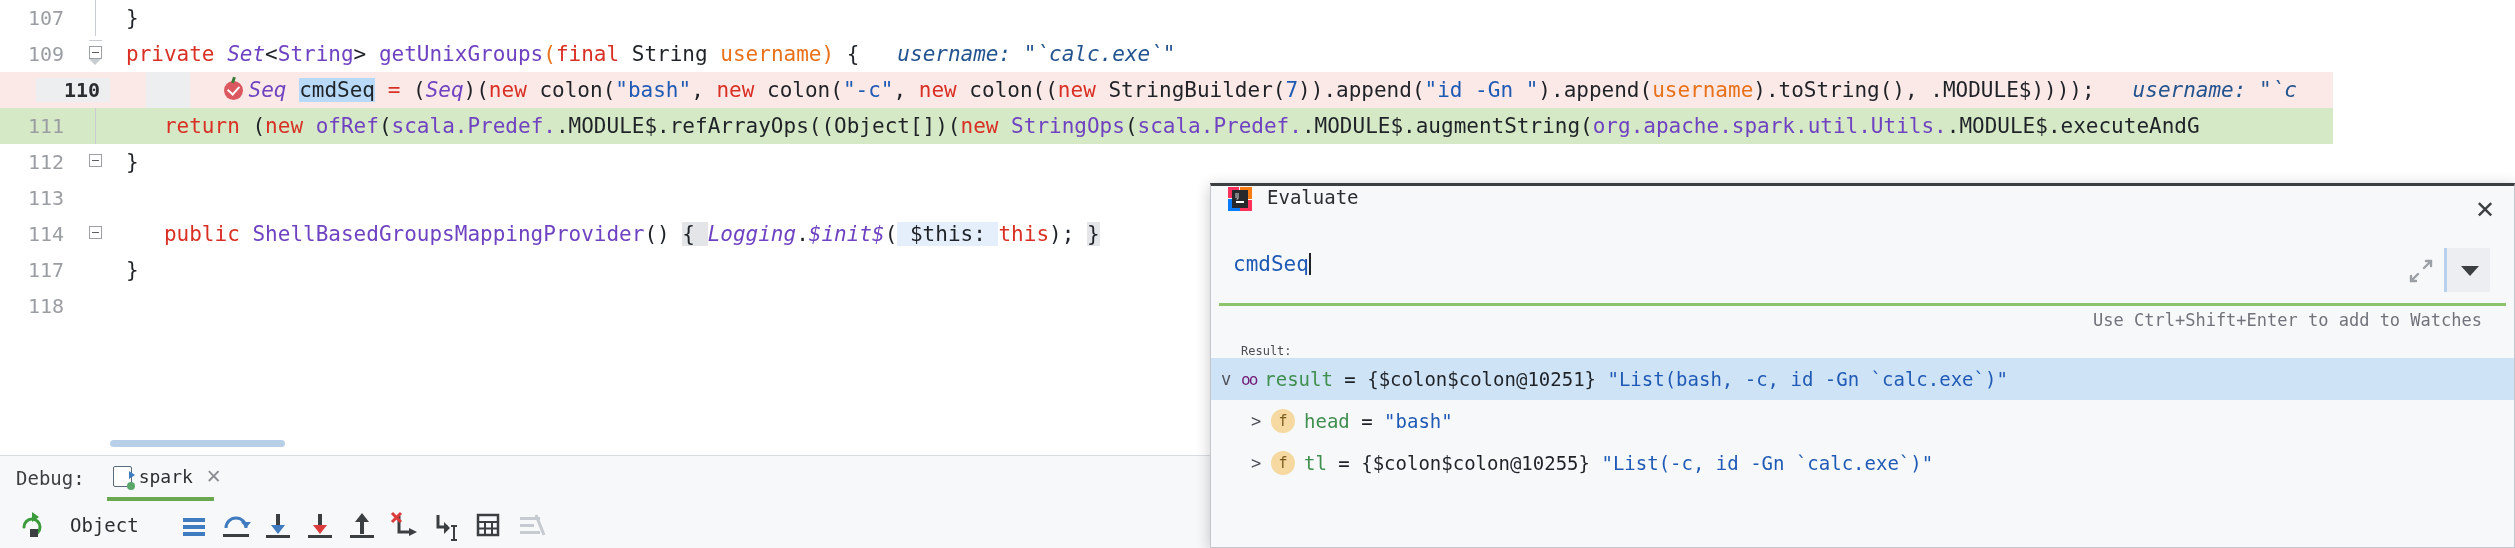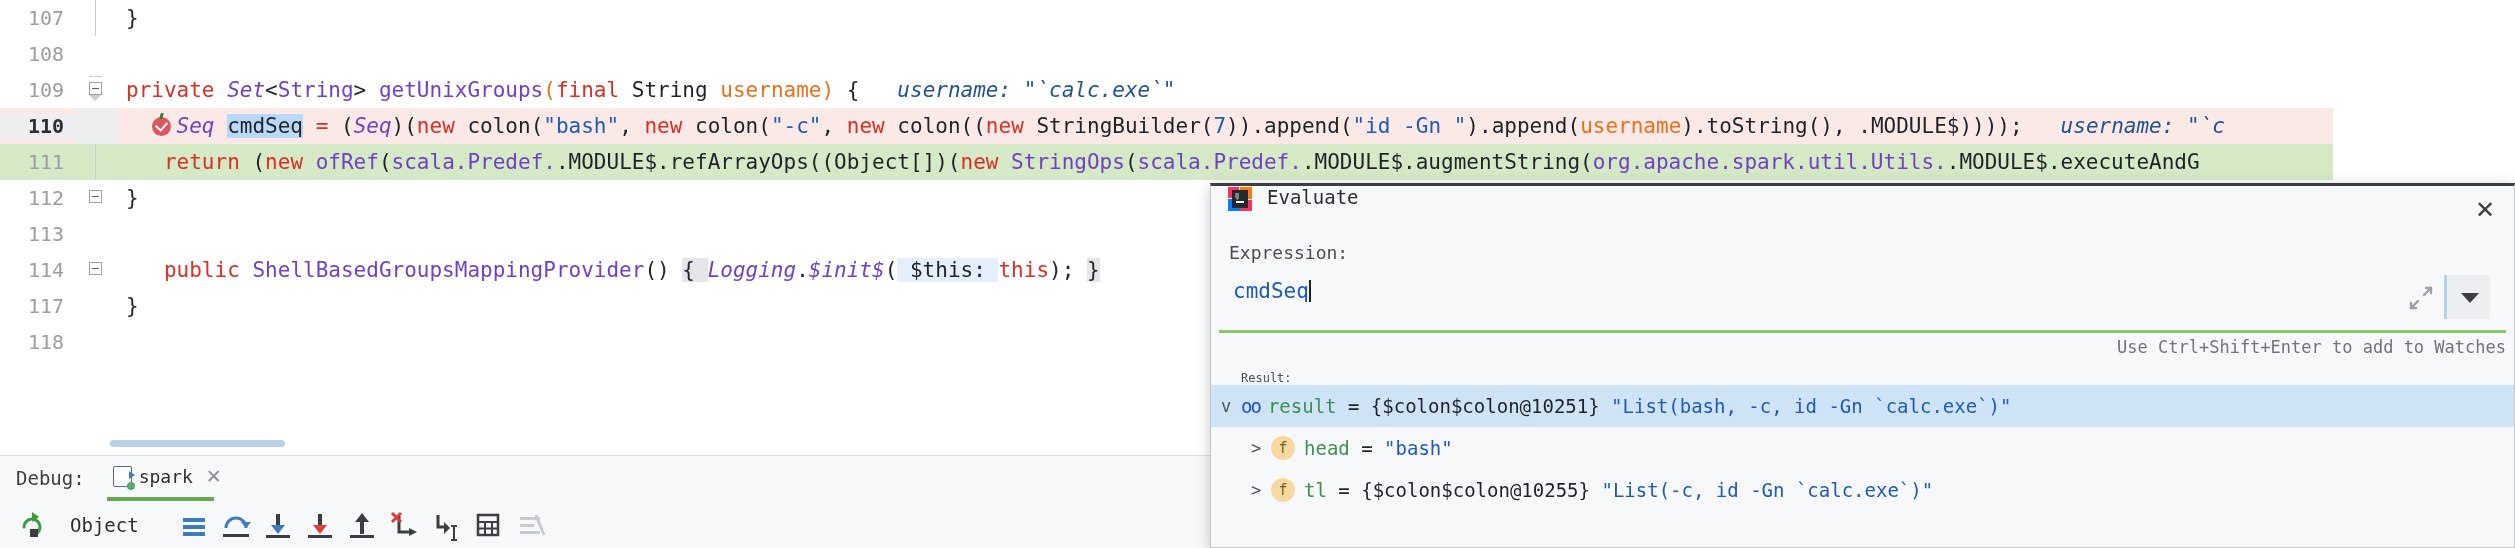--- a/index.html
+++ b/index.html
@@ -36,21 +36,21 @@
     font-family: "DejaVu Sans Mono", monospace;
     font-size: 20px;
     user-select: none;
   }
   .ln-gutter.cur { color:#2b2d30; font-weight: bold; }
   .fold-col { width: 44px; min-width:44px; position: relative; height: 36px; }
   .code-text { padding-left: 8px; white-space: pre; }
 
   .row-current  { background:#fbe9e7; }
   .row-exec     { background:#d6e9c6; }
-  .row-gutter-cur { background:#eceef0; }
+  .row-gutter-cur { background:#eceef0;margin-left:36px; }
 
   
   .kw      { color:#d93025; }          
   .type    { color:#6f42c1; }          
   .ital    { font-style: italic; }
   .plain   { color:#1f2328; }
   .str     { color:#1f5ab5; }          
   .num     { color:#1f5ab5; }
   .param   { color:#e8711a; }          
   .hint    { color:#24548f; font-style: italic; }
@@ -204,39 +204,39 @@
   .dropdown-btn {
     position:absolute; right:24px; top:4px; width:46px; height:44px;
     background:#eceef2; border-left:3px solid #b8d2ee;
   }
   .dropdown-btn:after {
     content:""; position:absolute; left:14px; top:18px; width:0;height:0;
     border-left:9px solid transparent; border-right:9px solid transparent;
     border-top:10px solid #3c3f41;
   }
   .watches-hint {
-    text-align:right; padding-right:8px; margin-top:4px;
+    text-align:right; padding-right:32px; margin-top:4px;
     font-family:"DejaVu Sans Mono", monospace; font-size:17px; color:#70737a;
   }
   .result-label {
     margin-left:30px; margin-top:14px;
     font-family:"DejaVu Sans Mono", monospace; font-size:12px; color:#4a4d51;
   }
   .res-row {
     height:42px; display:flex; align-items:center;
     font-family:"DejaVu Sans Mono", monospace; font-size:19px;
     white-space:pre;
   }
   .res-row.selected { background:#cfe3f7; }
   .res-chevron {
     width:30px; text-align:center; color:#50535a; font-size:17px; flex:0 0 auto;
   }
   .res-indent { width:30px; flex:0 0 auto; }
   .oo-icon {
-    color:#1d4ed8; font-family:"DejaVu Sans Mono", monospace; font-size:19px;
+    color:#701a75; font-family:"DejaVu Sans Mono", monospace; font-size:16px;
     margin-right:8px; letter-spacing:-2px;
   }
   .f-icon {
     display:inline-block; width:24px; height:24px; border-radius:50%;
     background:#f5d9a0; color:#7a5c1e; font-size:15px; text-align:center;
     line-height:24px; margin-right:9px; font-family:"DejaVu Sans Mono", monospace;
     flex:0 0 auto;
   }
   .vname  { color:#3f8f4f; }
   .veq    { color:#1f2328; }
@@ -251,25 +251,20 @@
   <div class="editor">
 
     <div class="code-line">
       <div class="ln-gutter">107</div>
       <div class="fold-col">
         <div class="fold-line"></div>
       </div>
       <div class="code-text plain">}</div>
     </div>
 
-    <div class="code-line">
-      <div class="ln-gutter">108</div>
-      <div class="fold-col"></div>
-      <div class="code-text"></div>
-    </div>
 
     <div class="code-line">
       <div class="ln-gutter">109</div>
       <div class="fold-col">
         <div class="fold-cap-top"></div>
         <div class="fold-box"></div>
         <div class="fold-arrow-down"></div>
       </div>
       <div class="code-text"><span class="kw">private </span><span class="type ital">Set</span><span class="plain">&lt;</span><span class="type">String</span><span class="plain">&gt; </span><span class="type">getUnixGroups</span><span class="param">(</span><span class="kw">final </span><span class="plain">String </span><span class="param">username) </span><span class="plain">{</span><span class="hint">   </span><span class="hint">username: "`calc.exe`"</span></div>
     </div>
@@ -431,21 +426,20 @@
           <rect x="13" y="14" width="12" height="11" fill="#fe315d"></rect>
           <rect x="5" y="4" width="16" height="18" fill="#27282c"></rect>
           <text x="8" y="12" font-family="DejaVu Sans, sans-serif" font-size="7" fill="#ffffff">IJ</text>
           <rect x="9" y="15" width="8" height="2" fill="#ffffff"></rect>
         </svg>
       </span>
       <span class="eval-title">Evaluate</span>
       <span class="eval-close">✕</span>
     </div>
 
-    <div class="eval-section-label">Expression:</div>
 
     <div class="expr-area">
       <span class="expr-input"><span>cmdSeq</span><span class="caret"></span></span>
 
       <span class="expand-btn">
         <svg width="34" height="34" viewBox="0 0 34 34">
           <path d="M20 14 l7 -7 M22 7 l5 0 l0 5" stroke="#9aa0a6" stroke-width="2.4" fill="none" stroke-linecap="round"></path>
           <path d="M14 20 l-7 7 M12 27 l-5 0 l0 -5" stroke="#9aa0a6" stroke-width="2.4" fill="none" stroke-linecap="round"></path>
         </svg>
       </span>

